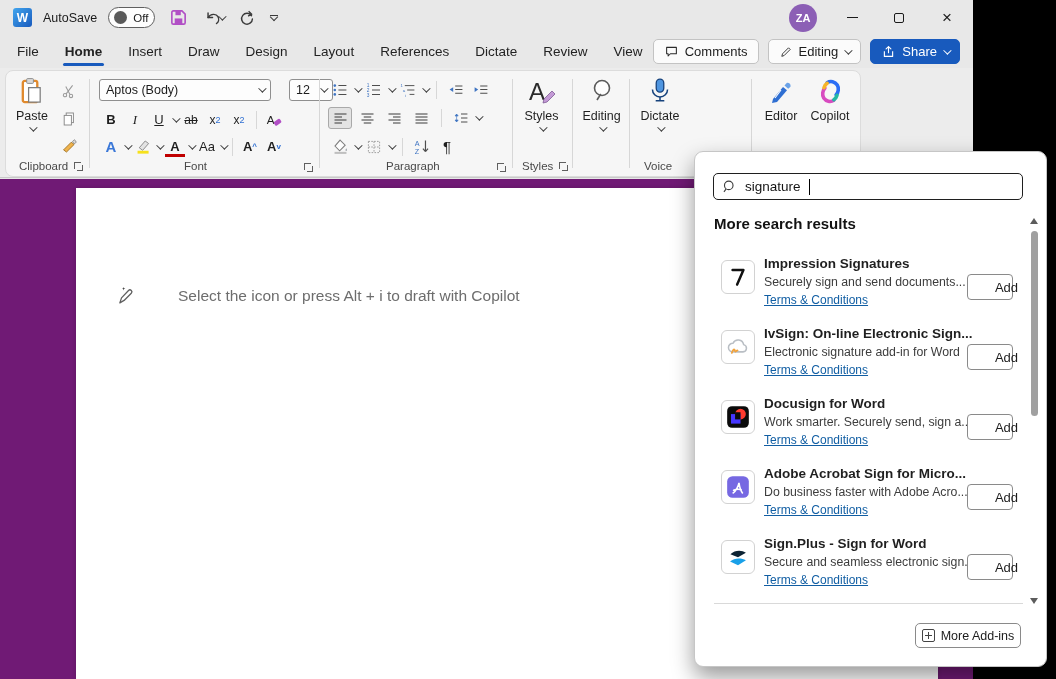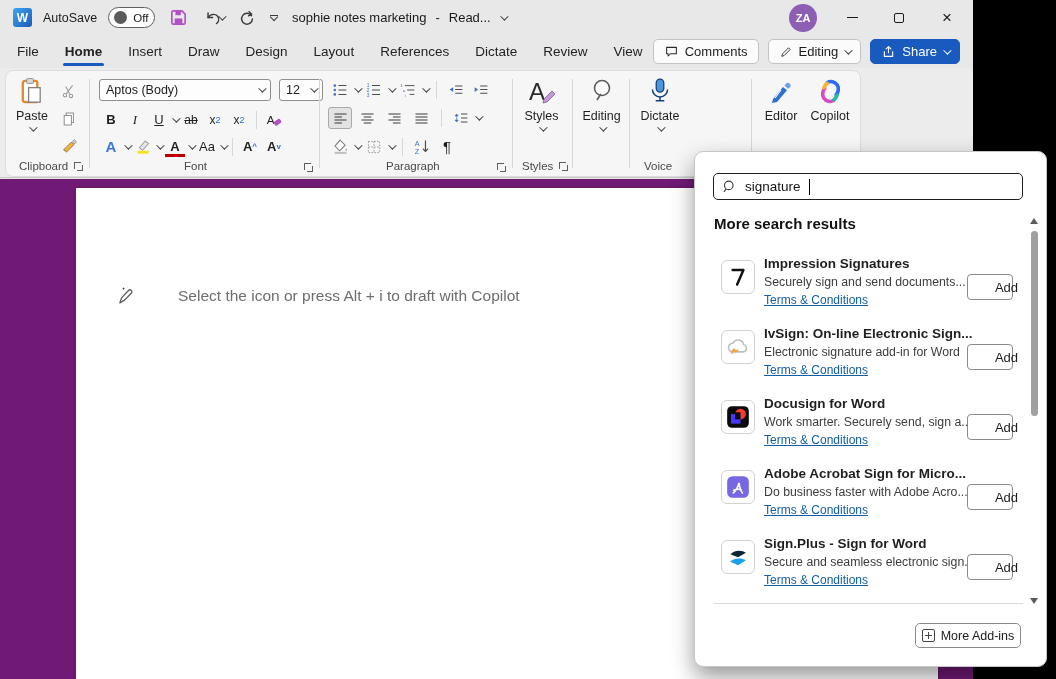--- a/index.html
+++ b/index.html
@@ -62,21 +62,21 @@
   .launcher::before { content:""; position:absolute; left:0; top:0; width:6px; height:6px;
     border-left:1px solid #5f5f5f; border-top:1px solid #5f5f5f; }
   .launcher::after { content:""; position:absolute; right:0; bottom:0; width:5px; height:5px;
     border-right:1.6px solid #5f5f5f; border-bottom:1.6px solid #5f5f5f; }
   .vsep { position:absolute; top:8px; bottom:8px; width:1px; background:#d7d7d7; }
   .bigbtn { position:absolute; top:5px; display:flex; flex-direction:column; align-items:center; gap:3px;
     font-size:12.5px; color:#1f1f1f; }
   .bigbtn .ic { height:30px; display:flex; align-items:center; }
   .sbtn { width:22px; height:21px; display:flex; align-items:center; justify-content:center; font-size:13px; color:#1f1f1f; }
   .g { display:flex; align-items:center; }
-  .fontrow { position:absolute; display:flex; align-items:center; gap:8px; }
+  .fontrow { position:absolute; display:flex; align-items:center; gap:18px; }
   .select { background:#fdfdfd; border:1px solid #8f8f8f; border-radius:3px; height:22px; display:flex;
     align-items:center; justify-content:space-between; padding:0 6px; font-size:12.5px; color:#1c1c1c; }
   .glyph-b { font-weight:bold; } .glyph-i { font-style:italic; font-family:"Liberation Serif",serif; }
   .glyph-u { text-decoration:underline; }
   .glyph-strike { text-decoration:line-through; font-size:12px; }
   .subsup { font-size:12px; } .subsup sub,.subsup sup { font-size:9px; color:#2f6fd2; }
   .a-colored { font-weight:bold; position:relative; }
   .a-colored .bar { position:absolute; left:1px; right:1px; bottom:0px; height:3.5px; }
   .grow-shrink { font-size:13px; font-weight:bold; position:relative; }
   .grow-shrink sup { font-size:8px; color:#2f6fd2; }
@@ -162,26 +162,20 @@
               <path d="M15 7.5A6 6 0 1 0 16 11" fill="none" stroke="#3a3a3a" stroke-width="1.6" stroke-linecap="round"></path>
               <path d="M11.8 2.6l3.4 3.2-4 2.1" fill="none" stroke="#3a3a3a" stroke-width="1.6" stroke-linejoin="round"></path>
             </svg>
         </div>
         <div class="qat-chev">
           <span class="bar"></span>
             <span class="chev" style="transform:rotate(45deg); margin-top:-4px;"></span>
         </div>
       </div>
 
-      <div class="tb-title">
-        <span>sophie notes marketing</span>
-        <span>-</span>
-        <span>Read...</span>
-        <span class="chev"></span>
-      </div>
 
 
       <div class="avatar">
         <span>ZA</span>
       </div>
       <div class="winctl min">
           <span class="dash"></span>
         </div>
       <div class="winctl max">
           <span class="box"></span>

